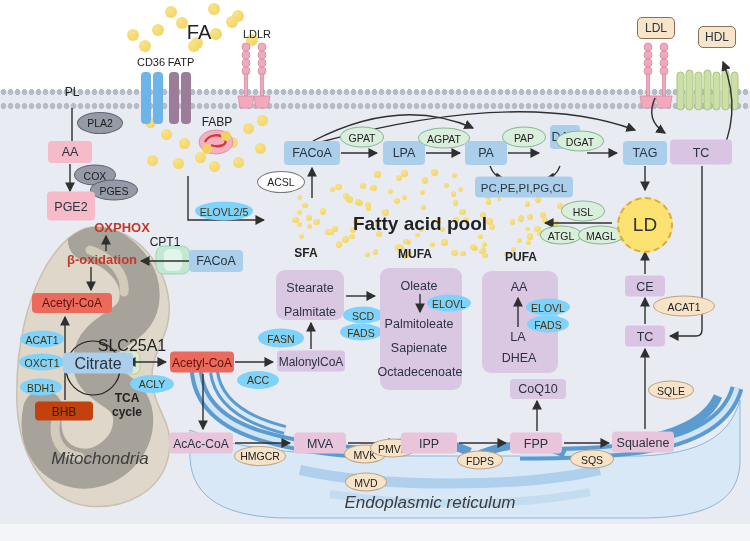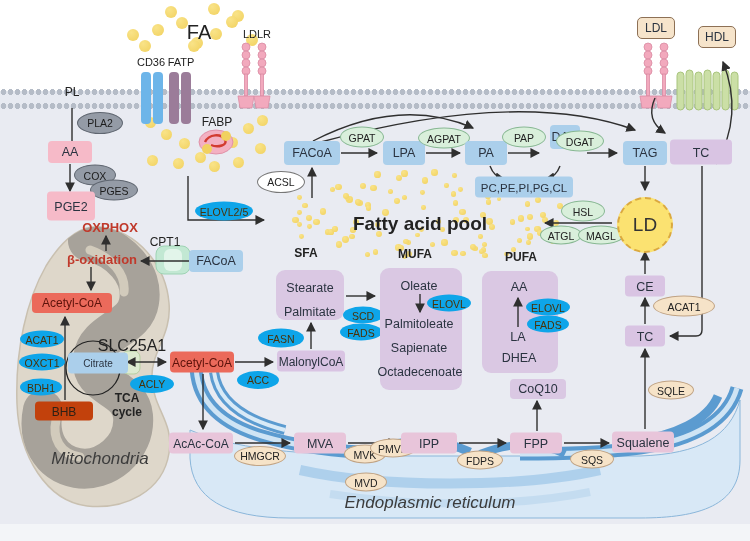--- a/index.html
+++ b/index.html
@@ -30,21 +30,21 @@
   .blue{background:#abcfeb}
   .purple{background:#d9c4e3}
   .pale{background:#dac8e3;border-radius:9px}
   .rose{background:#e8c5da}
   .pink{background:#f6bac8}
   .red{background:#eb6a5b;color:#5c120a}
   .brown{background:#c2410c;color:#2f2115}
   .tanbox{background:#f6e4cb;border:1px solid #8d7055;border-radius:5px;font-size:12px}
   .gray{background:#949ba6;border:1px solid #5f6670;color:#1c1c1c}
   .green{background:#d9efdb;border:1px solid #88b893}
-  .orange{background:#0ea5e9;color:#4a3208}
+  .orange{background:#7dd3fc;color:#4a3208}
   .tane{background:#f6e3c8;border:1px solid #c0a384}
   .white{background:#fff;border:1px solid #777}
   .hdr{font-weight:bold;font-size:12px}
   .redlbl{color:#c0392b;font-weight:bold;font-size:13px}
   .ital{font-style:italic;font-size:17px;color:#3c3c3c}
   #ld-circle{position:absolute;left:617px;top:197px;width:52px;height:52px;border-radius:50%;
              background:#fbe271;border:2px dashed #dba93f;display:flex;align-items:center;justify-content:center;
              font-size:19px;color:#333;z-index:5;}
   #tca-lbl{width:46px;white-space:normal;text-align:center;line-height:1.15;}
   .inlbl{font-size:12.5px;color:#2a3340}
@@ -398,30 +398,30 @@
     <div class="lbl inlbl" style="left:519px;top:358px">DHEA</div>
 
     <div class="el green" style="left:583px;top:211px;width:42px;height:19px">HSL</div>
     <div class="el green" style="left:561px;top:235px;width:40px;height:17px">ATGL</div>
     <div class="el green" style="left:601px;top:235px;width:44px;height:17px">MAGL</div>
     <div id="ld-circle">LD</div>
     <div class="bx purple" style="left:645px;top:286px;width:40px;height:21px">CE</div>
     <div class="el tane" style="left:684px;top:306px;width:60px;height:19px">ACAT1</div>
     <div class="bx purple" style="left:645px;top:336px;width:40px;height:21px">TC</div>
 
-    <div class="lbl redlbl" style="left:110px;top:227px">OXPHOX</div>
+    <div class="lbl redlbl" style="left:122px;top:227px">OXPHOX</div>
     <div class="lbl redlbl" style="left:102px;top:259px">β-oxidation</div>
     <div class="lbl" style="left:165px;top:242px;font-size:12px">CPT1</div>
     <div class="bx blue" style="left:216px;top:261px;width:54px;height:22px">FACoA</div>
     <div class="bx red" style="left:72px;top:303px;width:80px;height:20px;font-size:12px">Acetyl-CoA</div>
     <div class="el orange" style="left:42px;top:339px;width:44px;height:17px">ACAT1</div>
     <div class="el orange" style="left:42px;top:362px;width:46px;height:17px">OXCT1</div>
     <div class="el orange" style="left:41px;top:387px;width:42px;height:17px">BDH1</div>
     <div class="bx brown" style="left:64px;top:411px;width:58px;height:19px;font-size:12px">BHB</div>
-    <div class="bx blue" style="left:98px;top:363px;width:60px;height:21px;font-size:10px">Citrate</div>
+    <div class="bx blue" style="left:98px;top:363px;width:70px;height:21px;font-size:16px">Citrate</div>
     <div class="lbl" style="left:132px;top:346px;font-size:16px">SLC25A1</div>
     <div class="lbl hdr" id="tca-lbl" style="left:127px;top:406px">TCA cycle</div>
     <div class="lbl ital" style="left:100px;top:459px">Mitochondria</div>
 
     <div class="bx red" style="left:202px;top:362px;width:64px;height:21px;font-size:12px">Acetyl-CoA</div>
     <div class="el orange" style="left:152px;top:384px;width:44px;height:18px">ACLY</div>
     <div class="el orange" style="left:258px;top:380px;width:42px;height:18px">ACC</div>
     <div class="bx purple" style="left:311px;top:361px;width:68px;height:21px;font-size:12px">MalonylCoA</div>
     <div class="el orange" style="left:281px;top:338px;width:46px;height:19px">FASN</div>
     <div class="bx pale" style="left:538px;top:389px;width:56px;height:20px;border-radius:4px">CoQ10</div>

